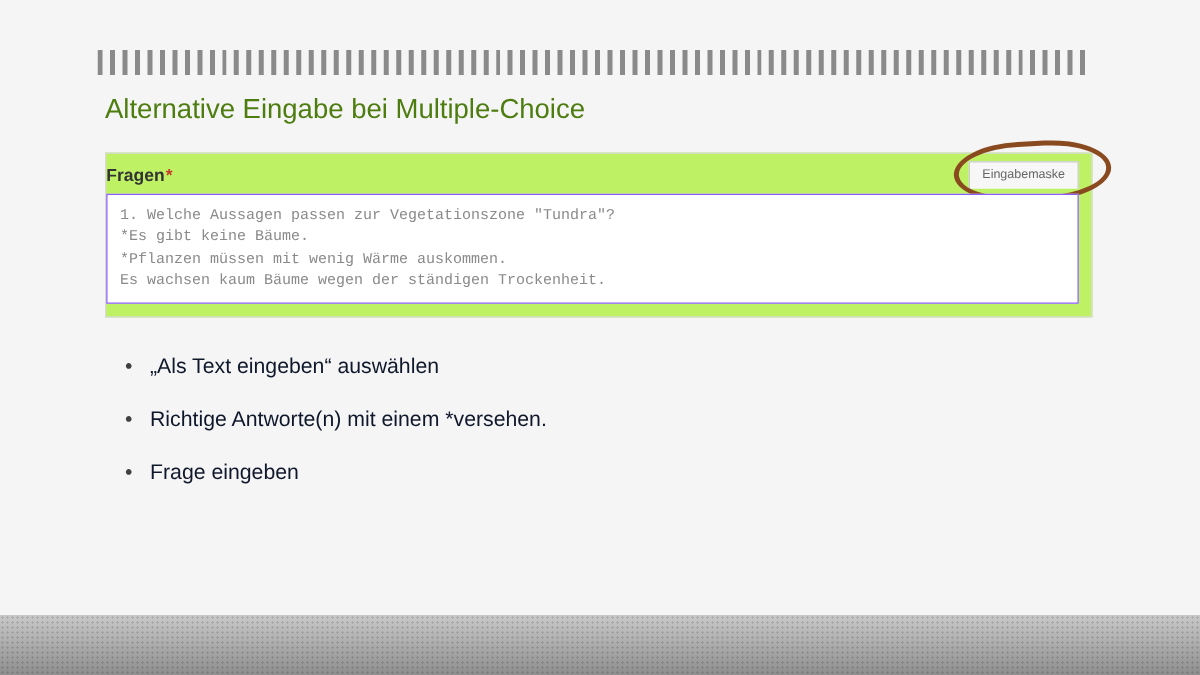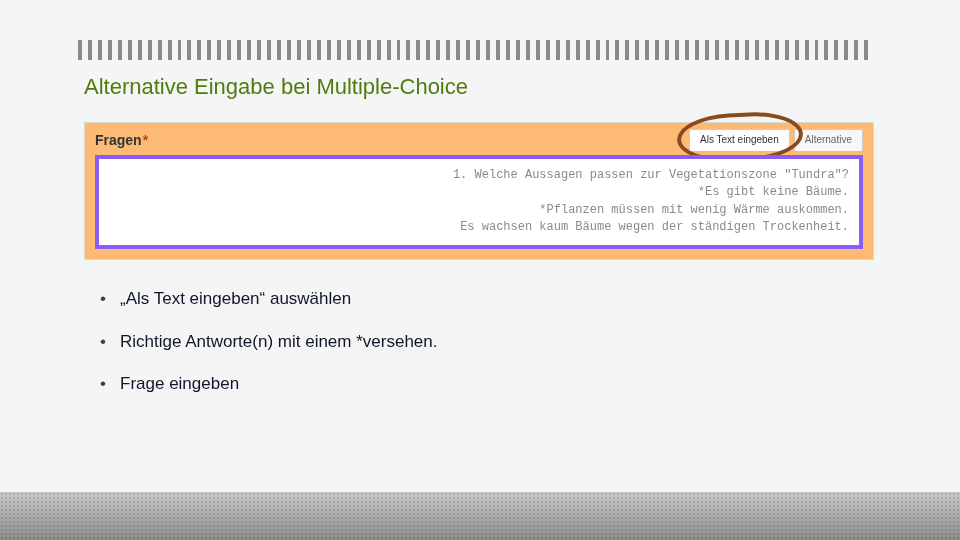--- a/index.html
+++ b/index.html
@@ -21,25 +21,24 @@
   }
   .slide{
     position:absolute;left:78px;top:60px;width:796px;
   }
   .title{
     font-size:22px;color:#4d7c0f;margin:14px 0 22px 6px;
     font-weight:400;
   }
   
   .mock{
-    background:#fdba74;border:1px solid #d9d9d9;
-    padding:6px 10px 10px 10px;
+    background:#bef264;border:1px solid #d9d9d9;
+    padding:6px 10px 10px 0;
     margin-left:6px;margin-right:0;
     position:relative;
-    text-align:right;
   }
   .mock-head{
     display:flex;align-items:center;margin-bottom:4px;
   }
   .mock-label{
     font-weight:700;font-size:14px;color:#333;
   }
   .mock-label .req{color:#c93b2a;margin-left:1px}
   .tabs{
     margin-left:auto;display:flex;gap:4px;font-size:10px;color:#666;
@@ -50,21 +49,21 @@
     padding:4px 10px 6px 10px;
   }
   .tab.active{background:#fff;color:#333}
   
   .anno-circle{
     position:absolute;border:4px solid #8a4a1f;border-radius:50%/60%;
     width:118px;height:40px;top:-16px;left:-12px;transform:rotate(-3deg);
     pointer-events:none;
   }
   .mock-textarea{
-    border:4px solid #8b5cf6;background:#fff;padding:8px 10px;
+    border:1px solid #8b5cf6;background:#fff;padding:8px 10px;
     font-family:"Courier New",monospace;font-size:12px;color:#444;
     line-height:1.45;white-space:pre;
     color:#8a8a8a;
     filter:blur(0.4px);
   }
   
   .bullets{margin:28px 0 0 22px;padding:0;list-style:none}
   .bullets li{
     position:relative;font-size:17px;color:#0f172a;
     padding-left:20px;margin-bottom:20px;line-height:1.35;
@@ -170,22 +169,21 @@
 
   <div class="title">Alternative Eingabe bei Multiple-Choice</div>
 
   <div class="mock">
     <div class="mock-head">
       <span class="mock-label">
         <span>Fragen</span><span class="req">*</span>
       </span>
       <div class="tabs">
         <div class="anno-circle"></div>
-        <div class="tab active">Als Text eingeben</div>
-        <div class="tab">Alternative</div>
+        <div class="tab">Eingabemaske</div>
       </div>
     </div>
     <div class="mock-textarea">1. Welche Aussagen passen zur Vegetationszone "Tundra"?
 *Es gibt keine Bäume.
 *Pflanzen müssen mit wenig Wärme auskommen.
 Es wachsen kaum Bäume wegen der ständigen Trockenheit.</div>
   </div>
 
   <ul class="bullets">
     <li>„Als Text eingeben“ auswählen</li>

